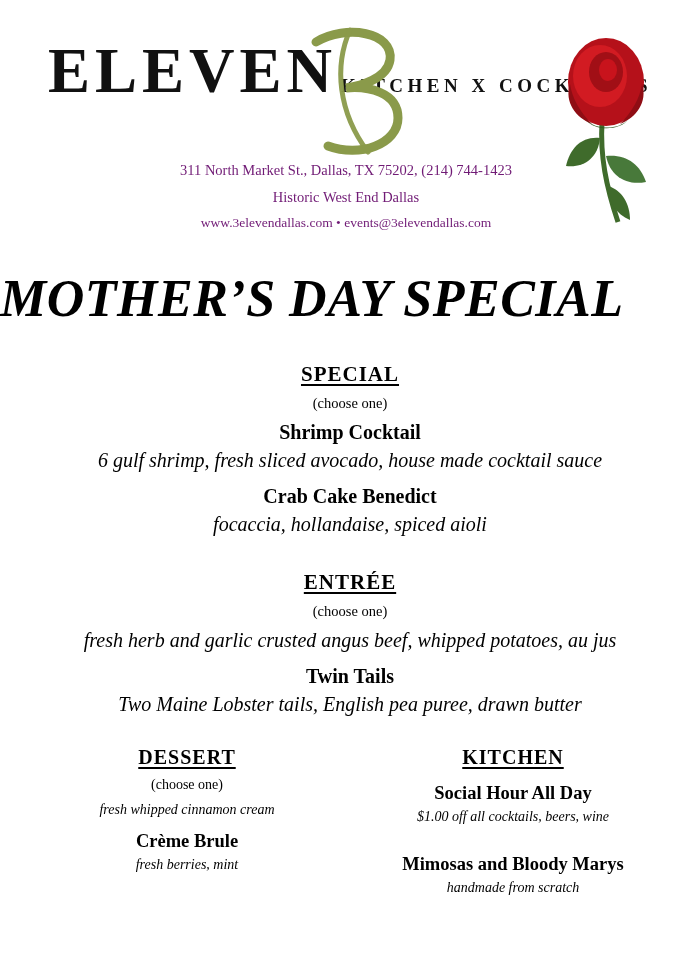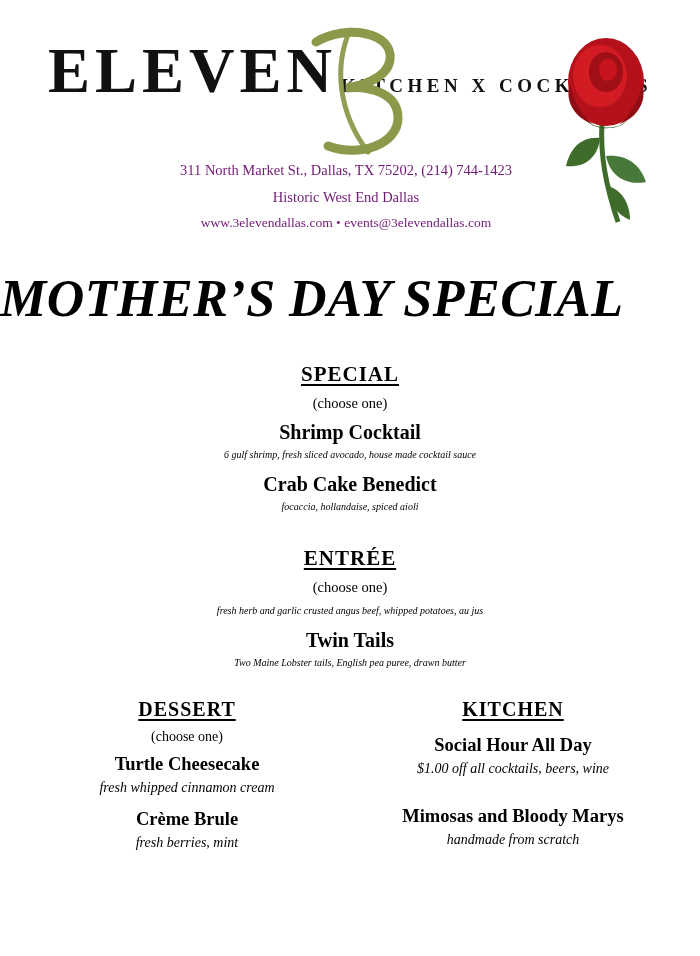--- a/index.html
+++ b/index.html
@@ -122,21 +122,21 @@
   }
   .item-name {
     font-family: "Liberation Serif", serif;
     font-weight: bold;
     font-size: 20px;
     margin-bottom: 5px;
   }
   .item-desc {
     font-family: "Liberation Serif", serif;
     font-style: italic;
-    font-size: 10px;
+    font-size: 20px;
     margin-bottom: 13px;
   }
   .item-desc.last {
     margin-bottom: 0;
   }
 
   
   .bottom-cols {
     display: flex;
     margin-top: 30px;
@@ -221,21 +221,20 @@
   <div class="item-desc">fresh herb and garlic crusted angus beef, whipped potatoes, au jus</div>
   <div class="item-name">Twin Tails</div>
   <div class="item-desc last">Two Maine Lobster tails,  English pea puree, drawn butter</div>
 </div>
 
 <div class="bottom-cols">
 
   <div class="col">
     <div class="section-heading">DESSERT</div>
     <div class="choose">(choose one)</div>
-    <div class="item-name">Turtle Cheesecake</div>
     <div class="item-desc">fresh whipped cinnamon cream</div>
     <div class="item-name">Crème Brule</div>
     <div class="item-desc last">fresh berries, mint</div>
   </div>
 
   <div class="col">
     <div class="section-heading">KITCHEN</div>
     <div class="gap-sm"></div>
     <div class="item-name">Social Hour All Day</div>
     <div class="item-desc">$1.00 off all cocktails, beers, wine</div>

